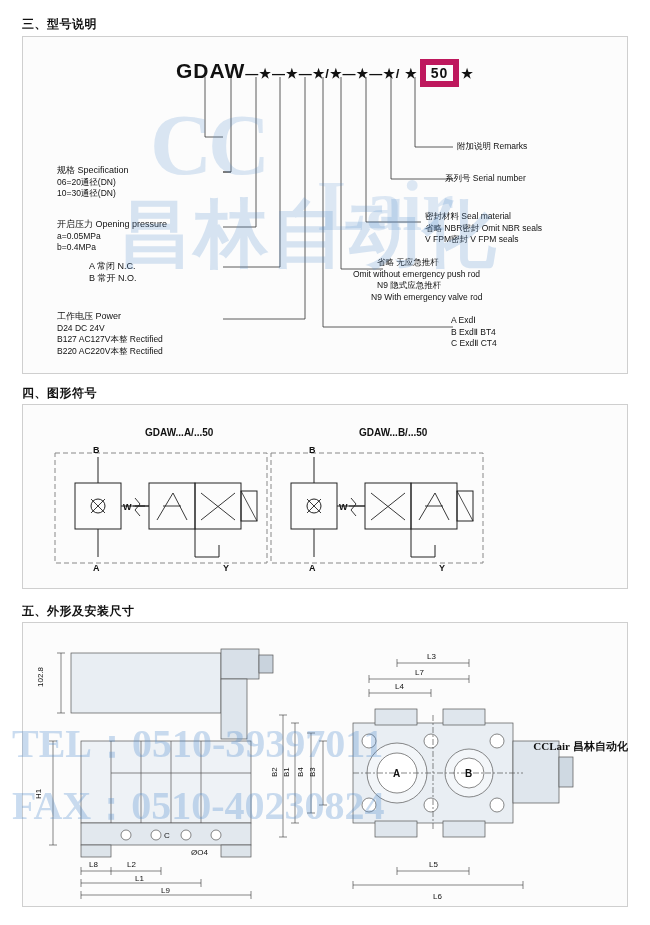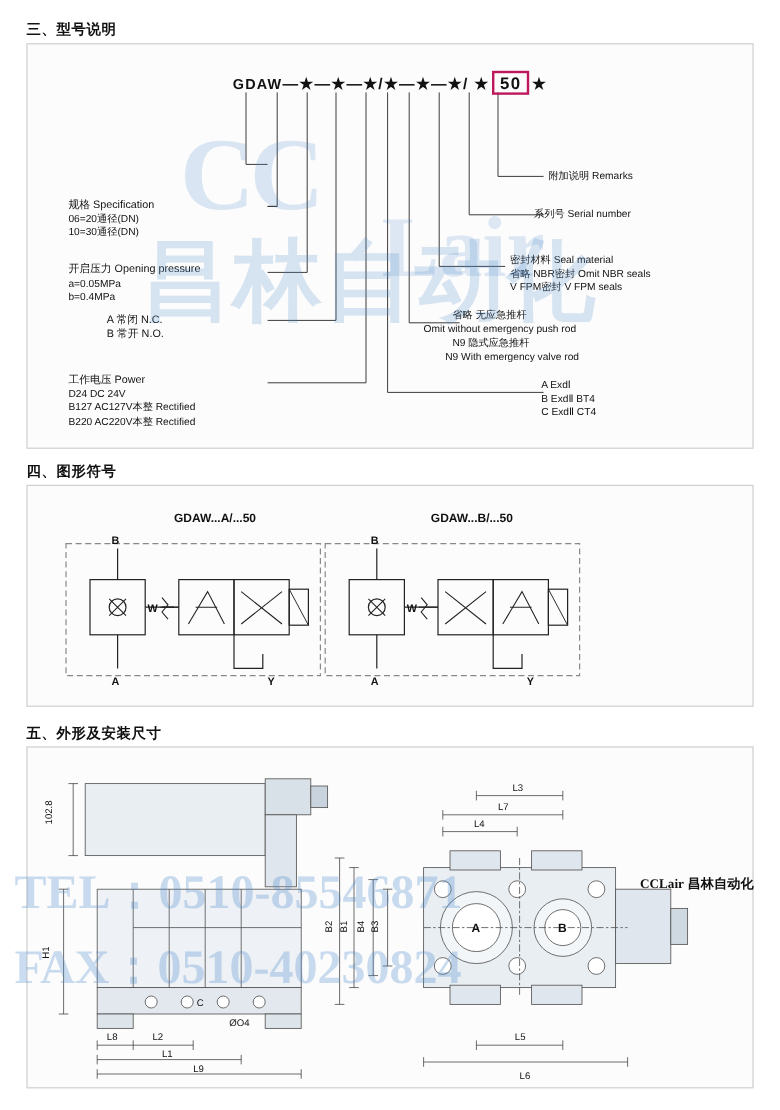--- a/index.html
+++ b/index.html
@@ -37,27 +37,27 @@
     left:0; right:0;
     top:22px;
     text-align:center;
     font-size:13px;
     font-weight:bold;
     letter-spacing:1px;
     color:#111;
     font-family:"Liberation Sans", sans-serif;
   }
   .model-line .big {
-    font-size:12px;
+    font-size:21px;
     letter-spacing:1px;
   }
   .model-line .star { font-size:13px; }
   .box50 {
     display:inline-block;
-    border:2px solid #be185d;
+    border:6px solid #be185d;
     padding:0 5px;
     margin:0 2px;
     font-size:14px;
     font-weight:bold;
     line-height:16px;
   }
 
   
   #leaders3 { position:absolute; left:0; top:0; width:606px; height:338px; }
 
@@ -120,21 +120,21 @@
   }
   #sym-svg { position:absolute; left:0; top:0; width:606px; height:185px; }
 
   
   #panel5 { left:22px; top:622px; width:606px; height:285px; }
   #dim-svg { position:absolute; left:0; top:0; width:606px; height:285px; }
 
   .footer {
     position:absolute;
     right:22px;
-    bottom:16px;
+    bottom:6px;
     font-size:11px;
     font-weight:bold;
     color:#111;
   }
   .footer .en { font-family:"Liberation Serif", serif; }
 </style>
 </head>
 <body>
 
 <div class="page">
@@ -391,21 +391,21 @@
         <text x="266" y="154" transform="rotate(-90 266,154)">B1</text>
         <text x="254" y="154" transform="rotate(-90 254,154)">B2</text>
         <text x="406" y="244">L5</text>
         <text x="410" y="276">L6</text>
         <text x="370" y="154" font-weight="bold" font-size="10">A</text>
         <text x="442" y="154" font-weight="bold" font-size="10">B</text>
       </g>
     </svg>
   </div>
 
-  <div class="wm" id="wm-tel">TEL：0510-85546871</div>
+  <div class="wm" id="wm-tel">TEL：0510-39397011</div>
   <div class="wm" id="wm-fax">FAX：0510-40230824</div>
 
   <div class="footer">
     <span class="en">CCLair</span>
     <span>昌林自动化</span>
   </div>
 
 </div>
 
 </body></html>

